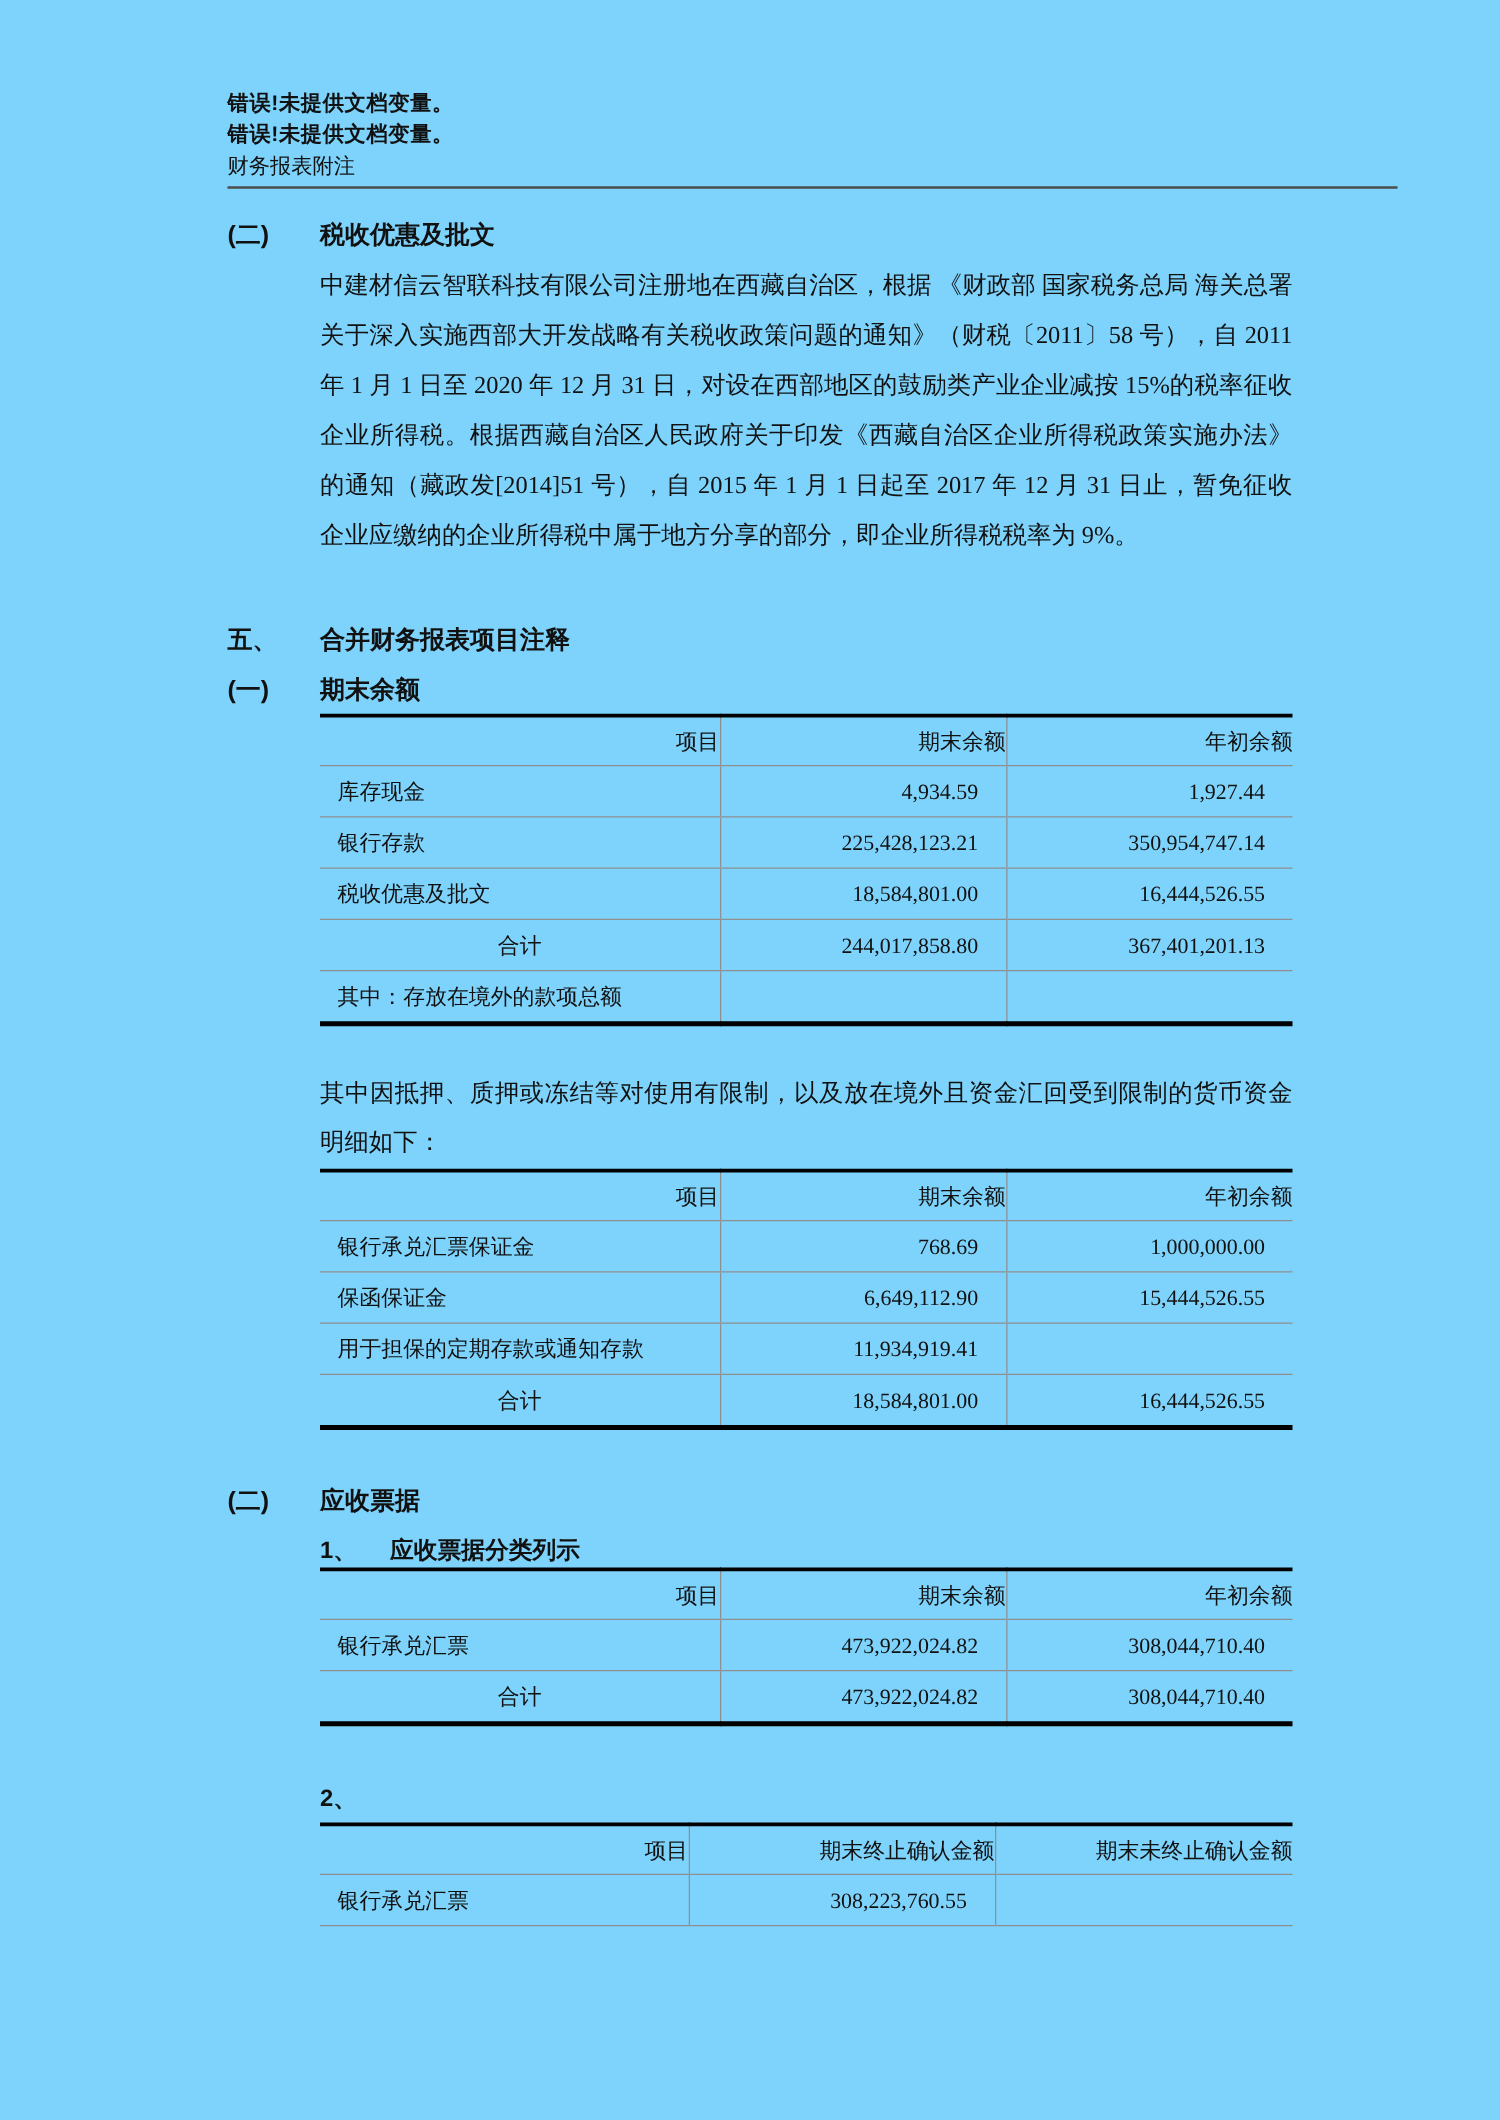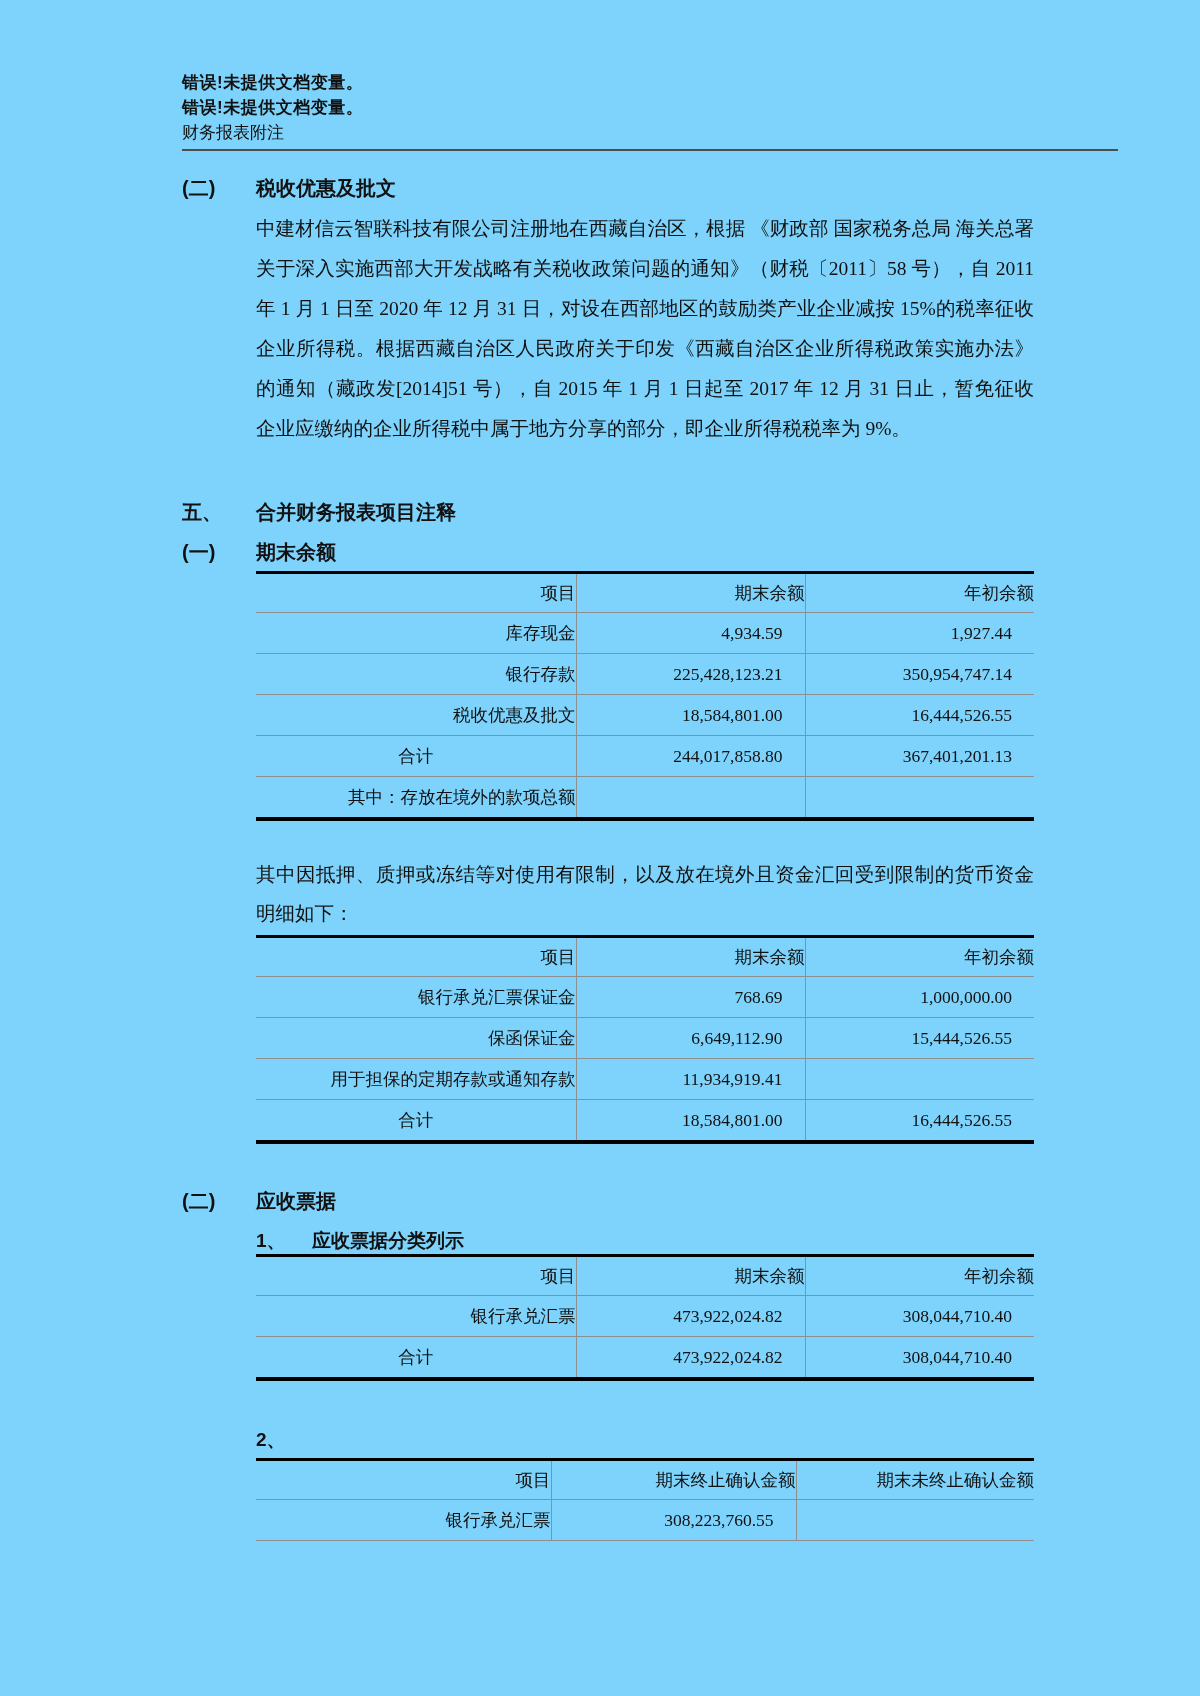--- a/index.html
+++ b/index.html
@@ -101,21 +101,21 @@
     height: 38px;
     border-bottom: 1px solid #8f8f8f;
     padding: 0;
   }
   table.fin td {
     height: 40px;
     border-bottom: 1px solid #8f8f8f;
     padding: 0;
     vertical-align: middle;
   }
-  table.fin td.item { text-align: right; padding-left: 14px; }
+  table.fin td.item { text-align: left; padding-left: 14px; }
   table.fin td.item.center { text-align: center; padding-left: 0; }
   table.fin td.num { text-align: right; padding-right: 22px; }
   table.fin .vline { border-left: 1px solid #8f8f8f; }
   table.fin tr.last td { border-bottom: none; }
   table.fin.t4 tr.last td { border-bottom: 1px solid #8f8f8f; }
 </style>
 </head>
 <body>
 
 <div class="page">

